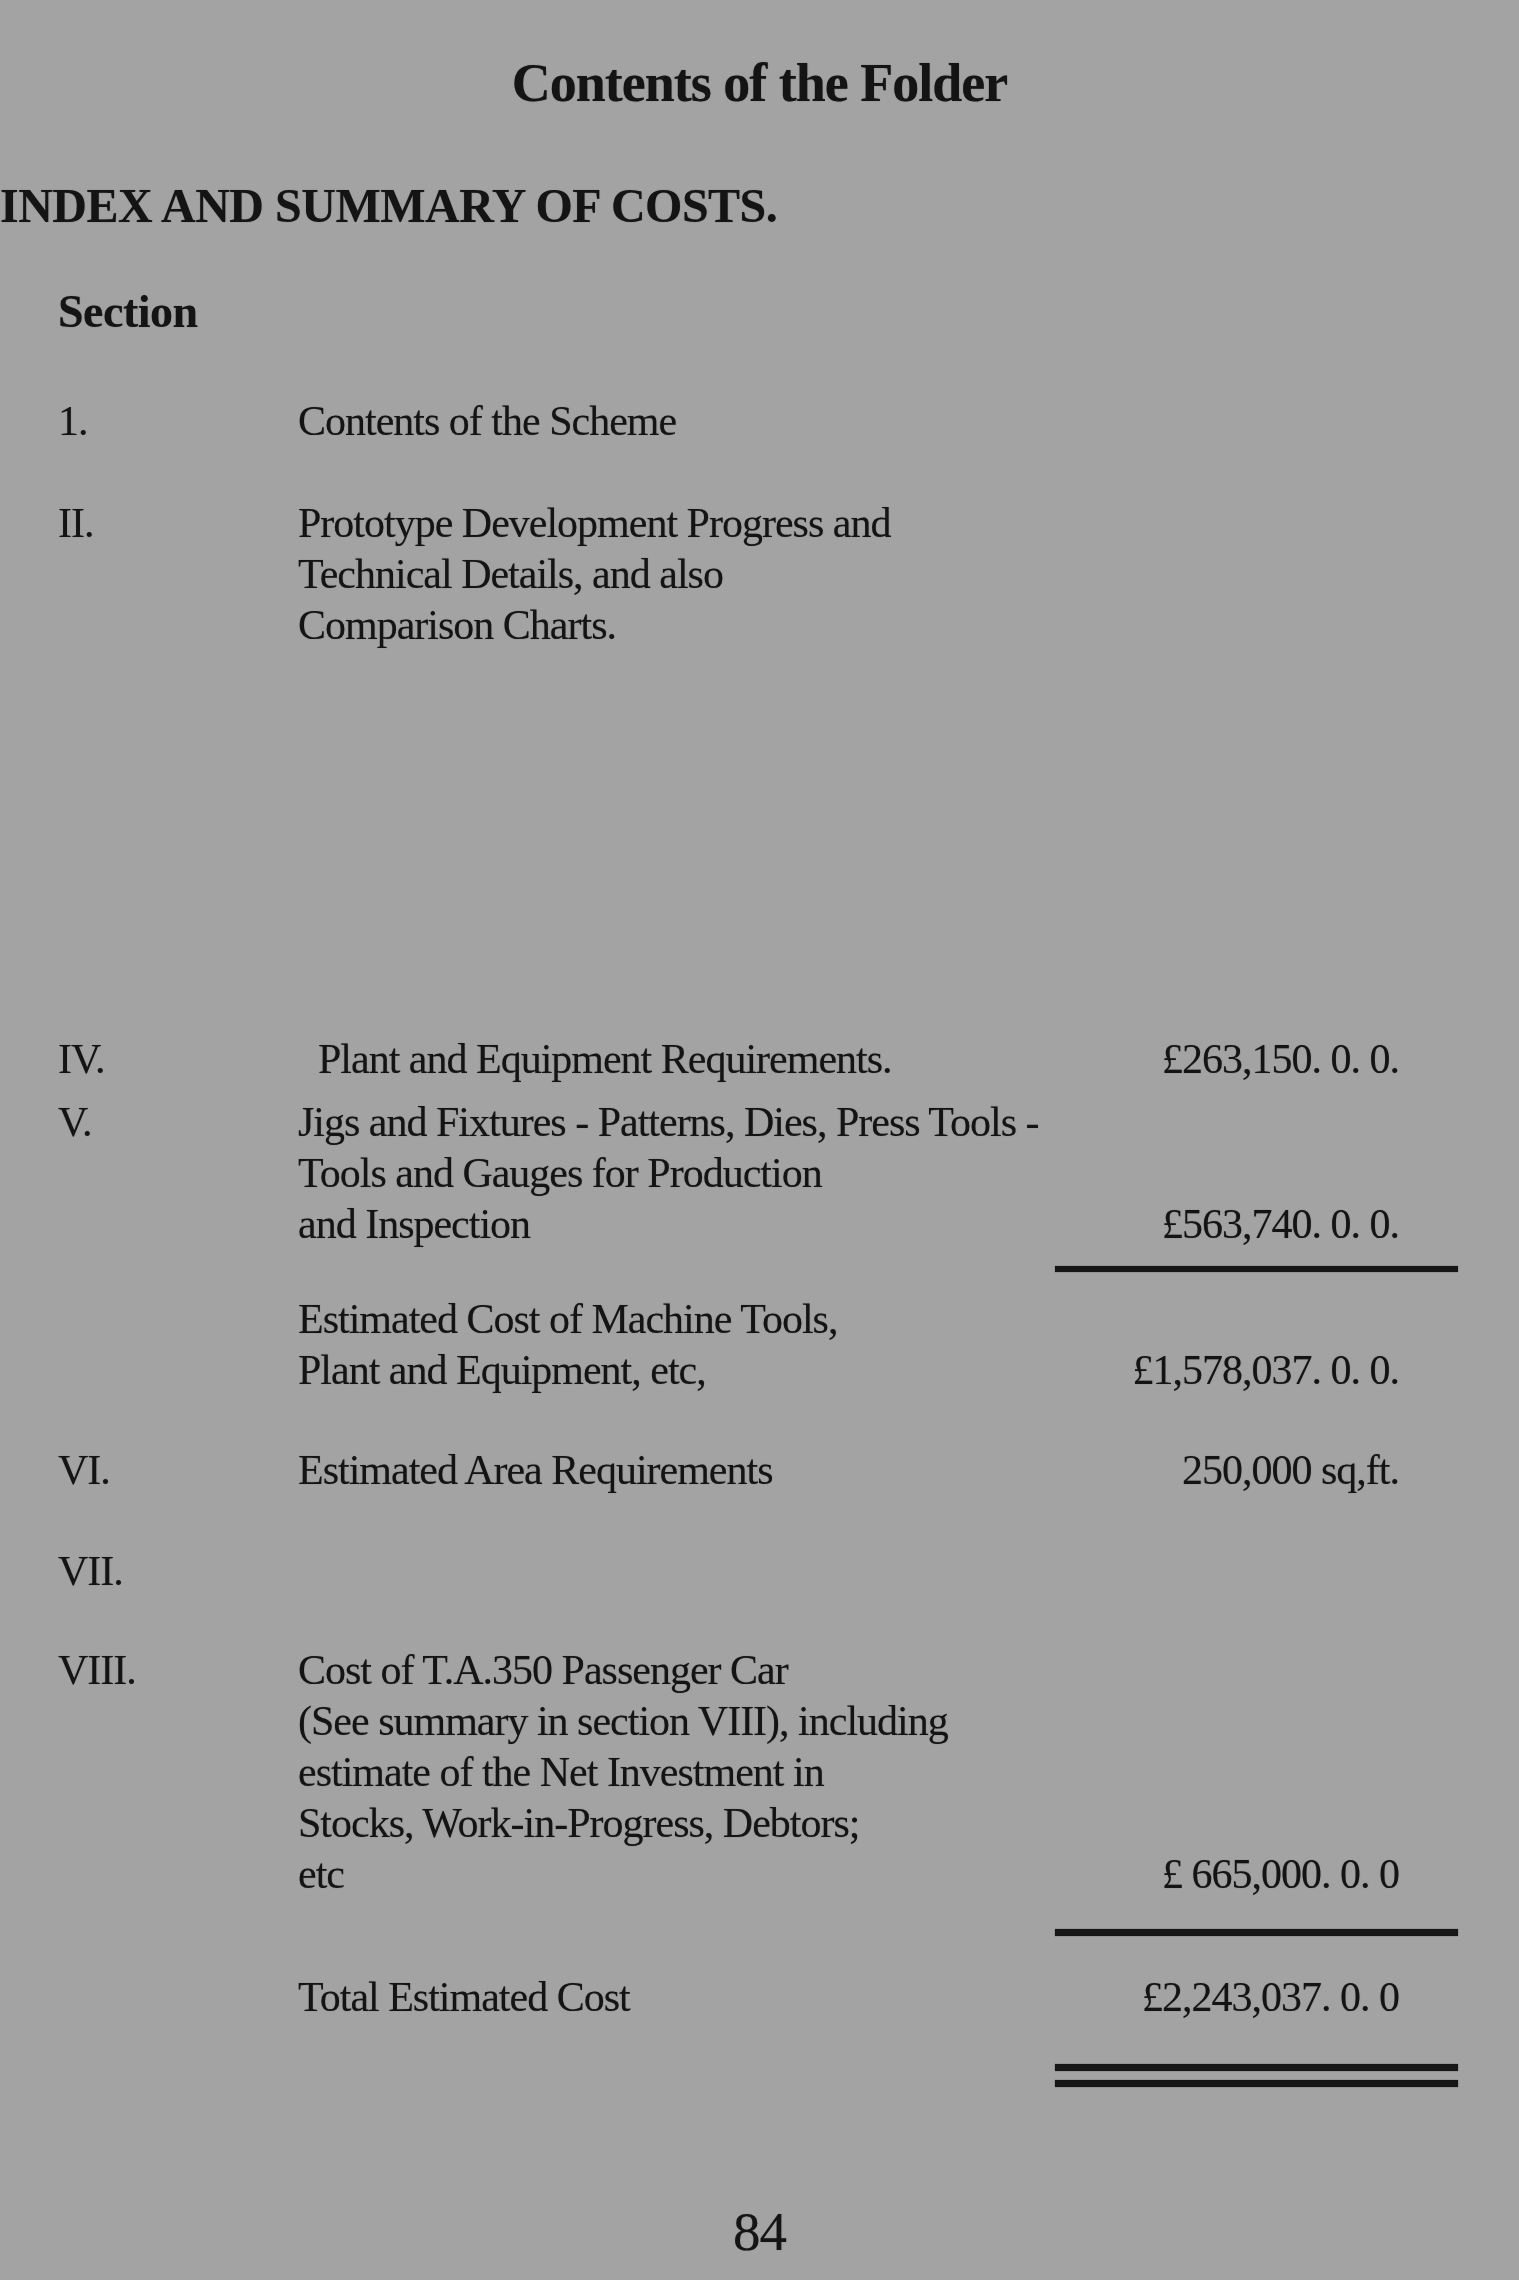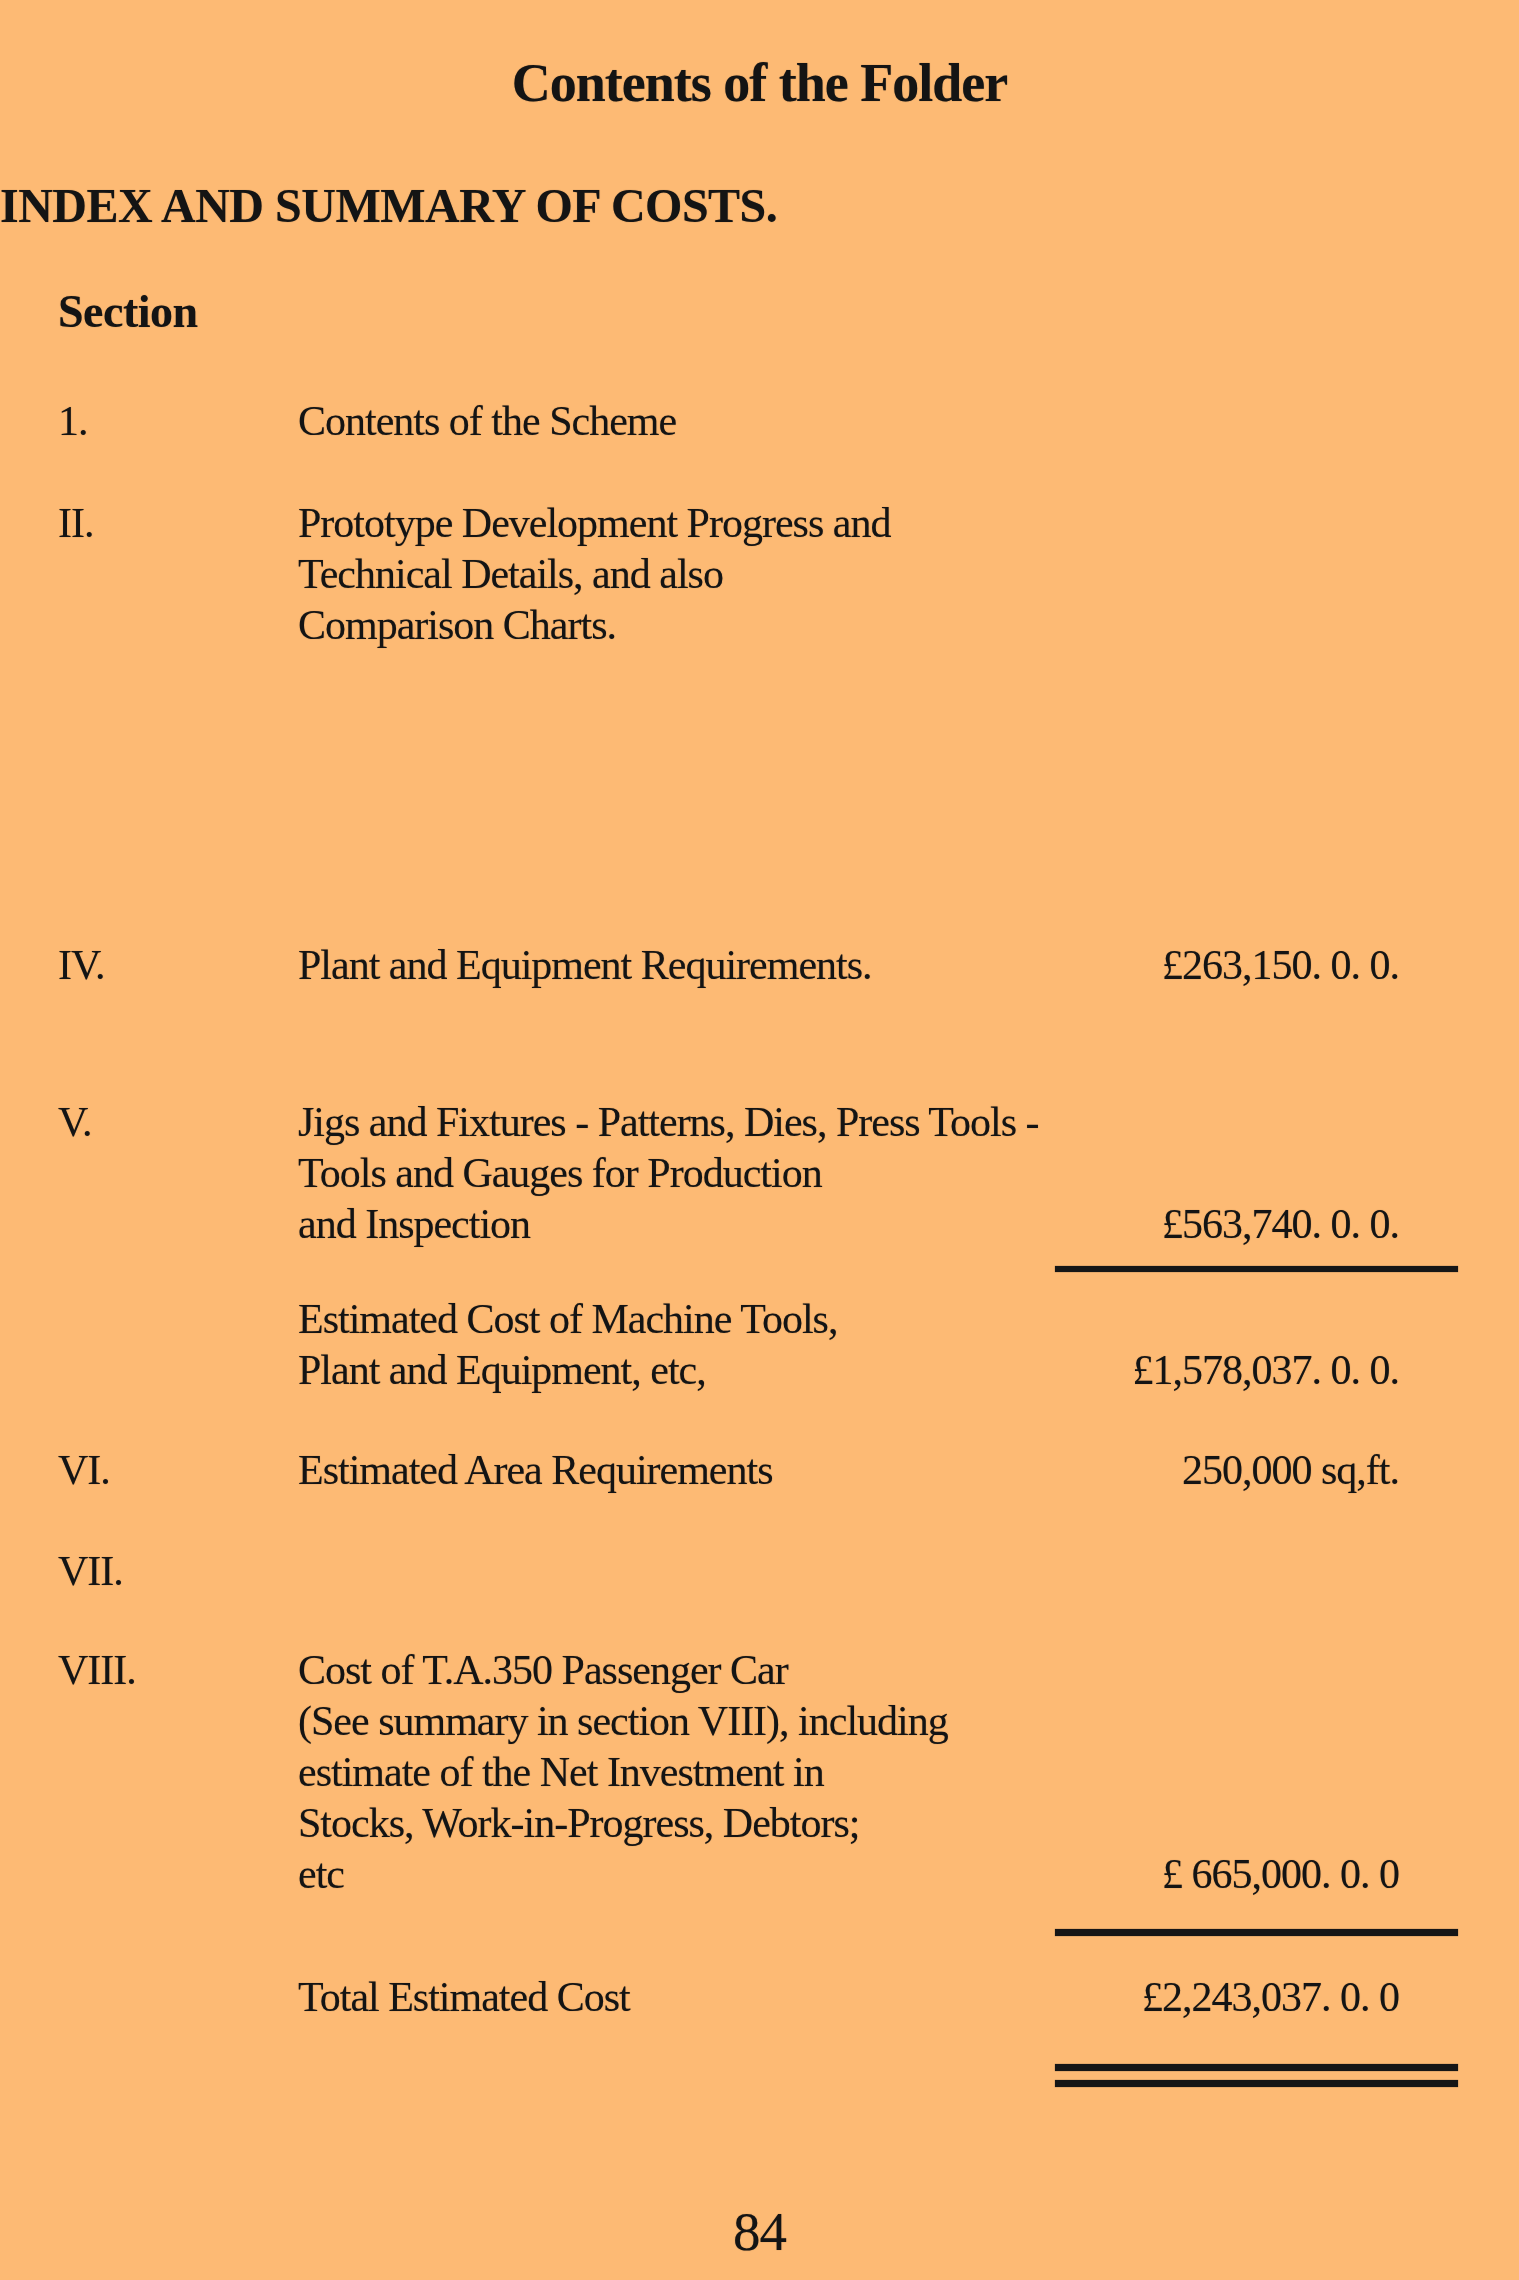--- a/index.html
+++ b/index.html
@@ -3,21 +3,21 @@
 <meta charset="utf-8">
 <style>
   * { margin: 0; padding: 0; box-sizing: border-box; }
   html, body { background: #e9e9e7; }
 
   .page {
     position: relative;
     width: 1519px;
     height: 2280px;
     margin: 0 auto;
-    background: #fdba74;
+    background: #a3a3a3;
     color: #141414;
     font-family: "Liberation Serif", "DejaVu Serif", serif;
     overflow: hidden;
   }
 
   .doc-title {
     position: absolute;
     top: 52px;
     left: 0;
     width: 100%;
@@ -63,21 +63,21 @@
   }
   .toc-label { flex: none; width: 240px; white-space: pre; }
   .toc-desc  { flex: none; width: 760px; white-space: pre; }
   .toc-cost  { flex: 1; text-align: right; padding-right: 62px;
                white-space: pre; align-self: flex-end; }
 
   
   .row-i        { top: 396px; }
   .row-ii       { top: 498px; }
   .row-iii      { top: 697px; }
-  .row-iv       { top: 940px; }
+  .row-iv       { top: 1034px; gap: 20px; }
   .row-v        { top: 1097px; }
   .row-subtotal { top: 1294px; }
   .row-vi       { top: 1445px; }
   .row-vii      { top: 1546px; }
   .row-viii     { top: 1645px; }
   .row-total    { top: 1928px; margin-top: 44px; }
 
   .rule {
     position: absolute;
     left: 1055px;

